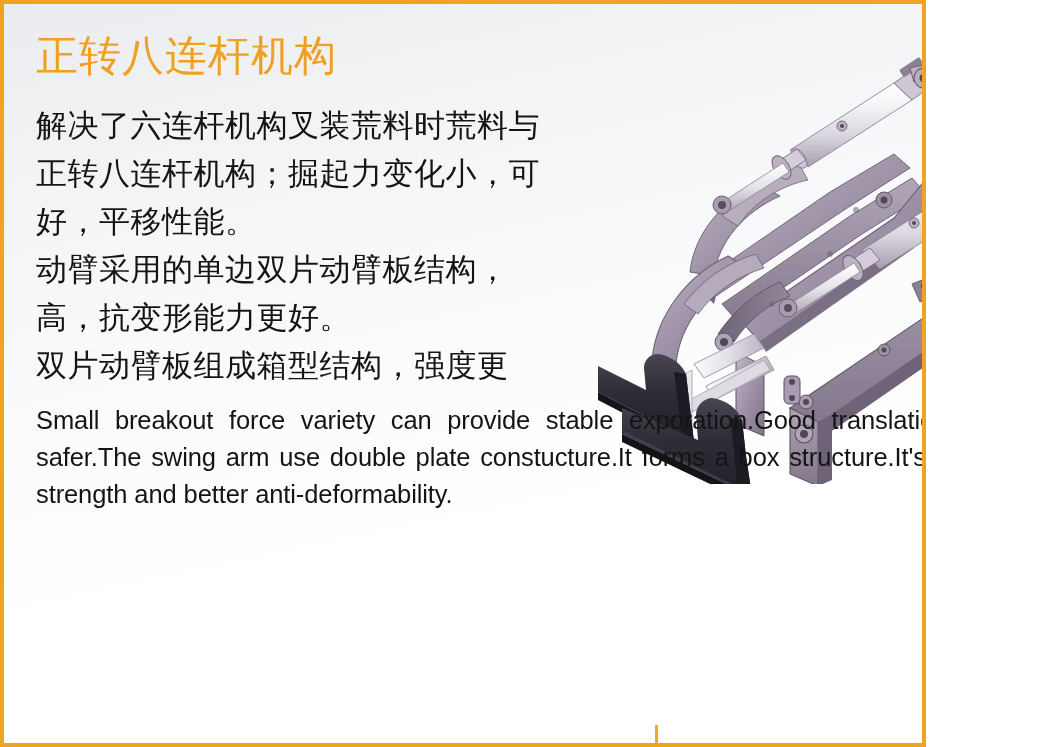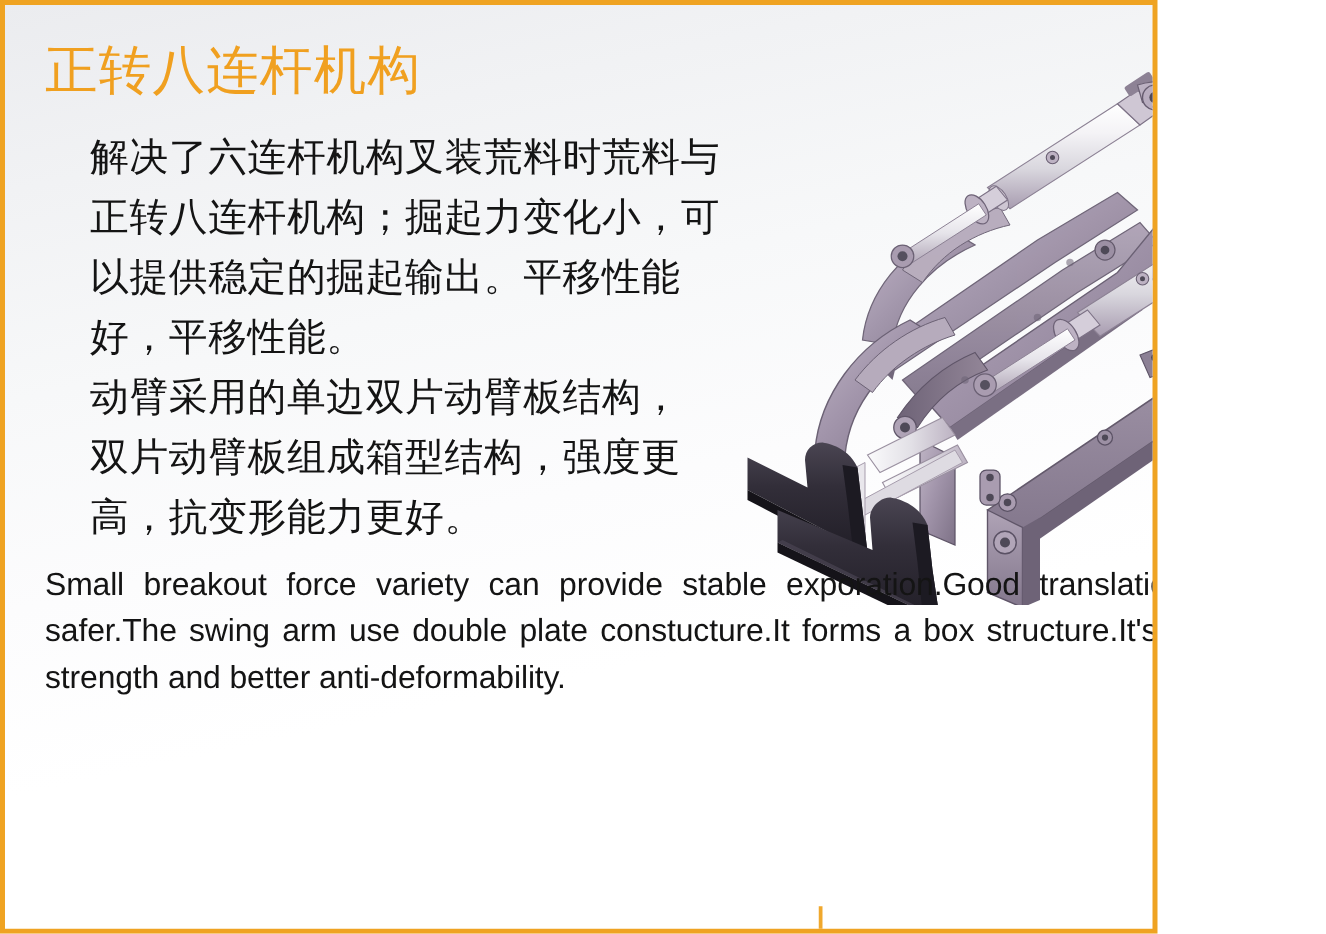--- a/index.html
+++ b/index.html
@@ -25,21 +25,21 @@
 
   .t-cn{
     color:#F0A020;font-size:42px;line-height:48px;font-weight:400;
     letter-spacing:1px;white-space:nowrap;
   }
   .t-en{
     color:#F0A020;font-size:37px;line-height:46px;font-weight:400;
     letter-spacing:.3px;white-space:nowrap;margin-top:2px;
   }
 
-  #body-cn{margin-top:22px;width:575px;margin-left:36px;}
+  #body-cn{margin-top:22px;width:575px;}
   .cn-line{
     color:#141414;font-size:31px;line-height:48px;letter-spacing:.5px;
     white-space:nowrap;
   }
 
   #body-en{margin-top:12px;width:970px;}
   .en-par{
     color:#141414;font-size:25.5px;line-height:37px;letter-spacing:-.1px;
   }
   .en-par.just{text-align:justify;text-align-last:left;}
@@ -256,25 +256,24 @@
     </svg>
   </div>
 
   <div id="text-col">
 
     <div class="t-cn">正转八连杆机构</div>
 
     <div id="body-cn">
       <div class="cn-line">解决了六连杆机构叉装荒料时荒料与</div>
       <div class="cn-line">正转八连杆机构；掘起力变化小，可</div>
-      <div class="cn-line">以提供稳定的掘起输出。平移性能</div>
       <div class="cn-line">好，平移性能。</div>
       <div class="cn-line">动臂采用的单边双片动臂板结构，</div>
+      <div class="cn-line">高，抗变形能力更好。</div>
       <div class="cn-line">双片动臂板组成箱型结构，强度更</div>
-      <div class="cn-line">高，抗变形能力更好。</div>
     </div>
 
     <div id="body-en">
       <p class="en-par just" style="margin:0;">Small breakout force variety can provide stable exporation.Good translation and safer.The swing arm use double plate constucture.It forms a box structure.It's higher strength and better anti-deformability.</p>
     </div>
 
   </div>
 
   <div id="frame-tick"></div>
 </div>

